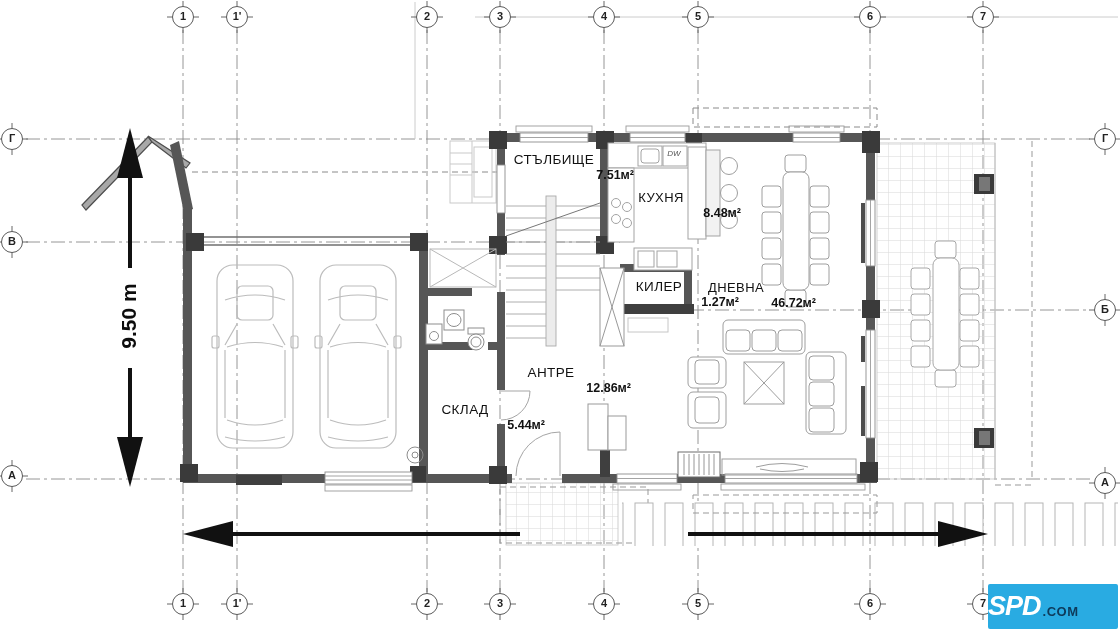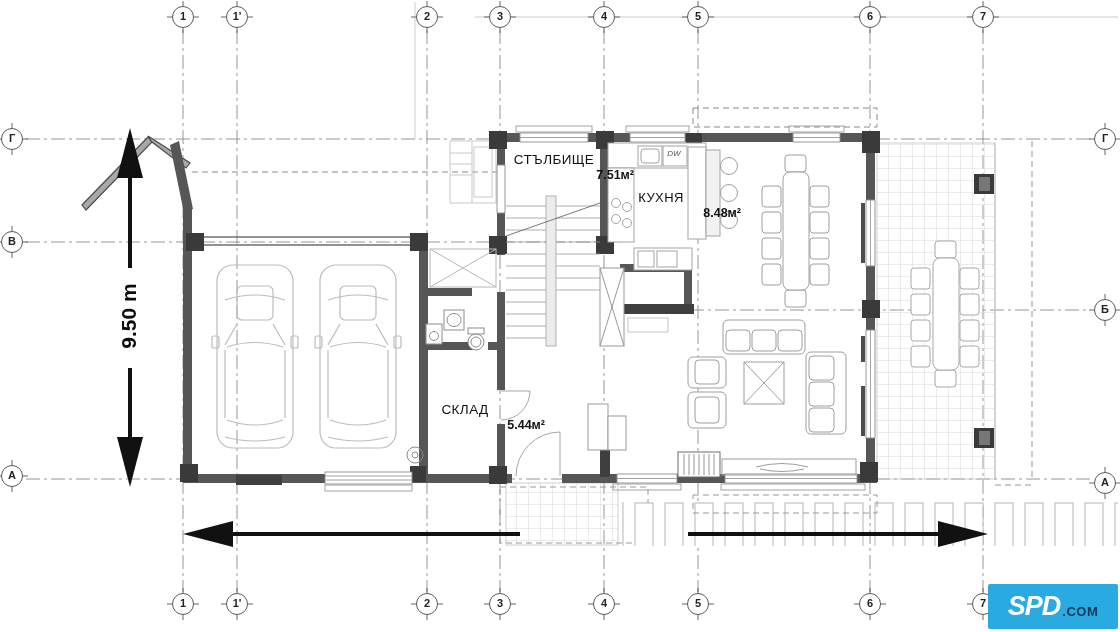--- a/index.html
+++ b/index.html
@@ -13,21 +13,21 @@
   .room-label .rn{display:block;font-weight:normal;font-size:13.5px;letter-spacing:.4px;line-height:16px;white-space:nowrap;}
   .room-label .ra{display:block;font-weight:bold;font-size:12.5px;line-height:15px;white-space:nowrap;text-align:right;}
   .room-label.lg .rn{font-size:13px;}
   .dim-h{position:absolute;left:515px;top:519px;width:120px;text-align:center;
          font-size:23px;font-weight:bold;color:#0d0d0d;white-space:nowrap;}
   .dim-v{position:absolute;left:68px;top:303px;width:124px;height:26px;text-align:center;
          font-size:21px;font-weight:bold;color:#0d0d0d;transform:rotate(-90deg);white-space:nowrap;}
   .dw{position:absolute;left:662px;top:149px;width:24px;text-align:center;
       font-size:8px;color:#555;font-style:italic;}
   .logo{position:absolute;left:988px;top:584px;width:130px;height:45px;background:#29abe2;
-        display:flex;align-items:center;justify-content:center;gap:2px;border-radius:2px;}
+        display:flex;align-items:center;gap:2px;border-radius:2px;}
   .logo .ln{color:#ffffff;font-size:27px;font-weight:bold;font-style:italic;letter-spacing:-1px;line-height:1;}
   .logo .lt{color:#0e3a5a;font-size:13px;font-weight:bold;letter-spacing:.5px;margin-top:10px;}
 </style>
 </head>
 <body>
 
 <div id="stage">
 
 <svg id="plan-svg" width="1120" height="632" viewBox="0 0 1120 632">
   <defs>
@@ -438,20 +438,32 @@
   <span class="ra">7.51м²</span>
 </div>
 <div class="room-label lg" style="left:661px;top:190px">
   <span class="rn">КУХНЯ</span>
   <span class="ra">8.48м²</span>
 </div>
 <div class="room-label" style="left:465px;top:402px">
   <span class="rn">СКЛАД</span>
   <span class="ra">5.44м²</span>
 </div>
+<div class="room-label" style="left:551px;top:365px">
+  <span class="rn">АНТРЕ</span>
+  <span class="ra">12.86м²</span>
+</div>
+<div class="room-label" style="left:659px;top:279px">
+  <span class="rn">КИЛЕР</span>
+  <span class="ra">1.27м²</span>
+</div>
+<div class="room-label lg" style="left:736px;top:280px">
+  <span class="rn">ДНЕВНА</span>
+  <span class="ra">46.72м²</span>
+</div>
 
 <div class="dim-v">9.50 m</div>
 <div class="dw">DW</div>
 
 <div class="logo">
   <span class="ln">SPD</span>
   <span class="lt">.COM</span>
 </div>
 
 </div>

